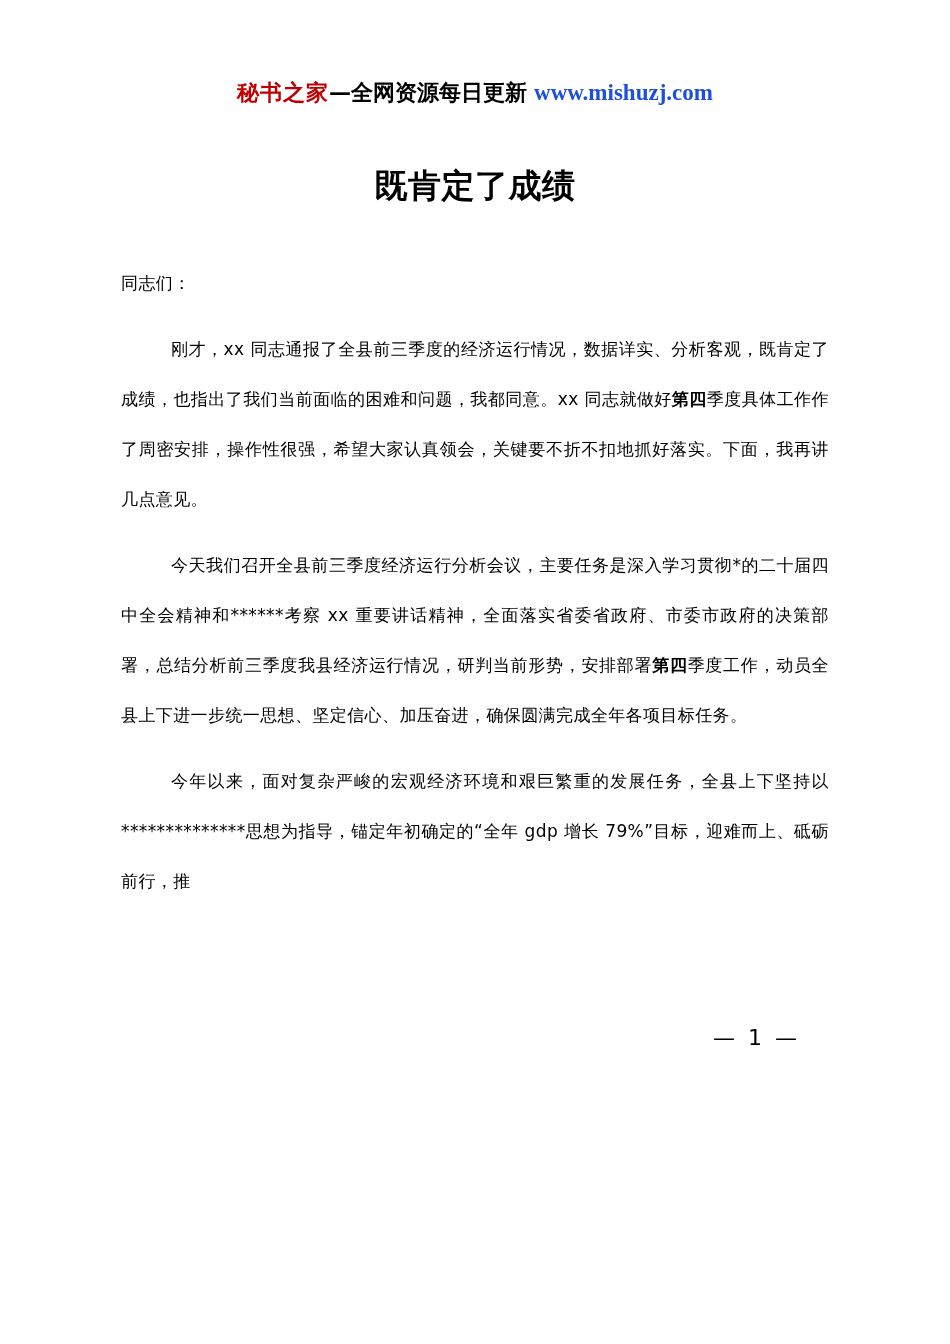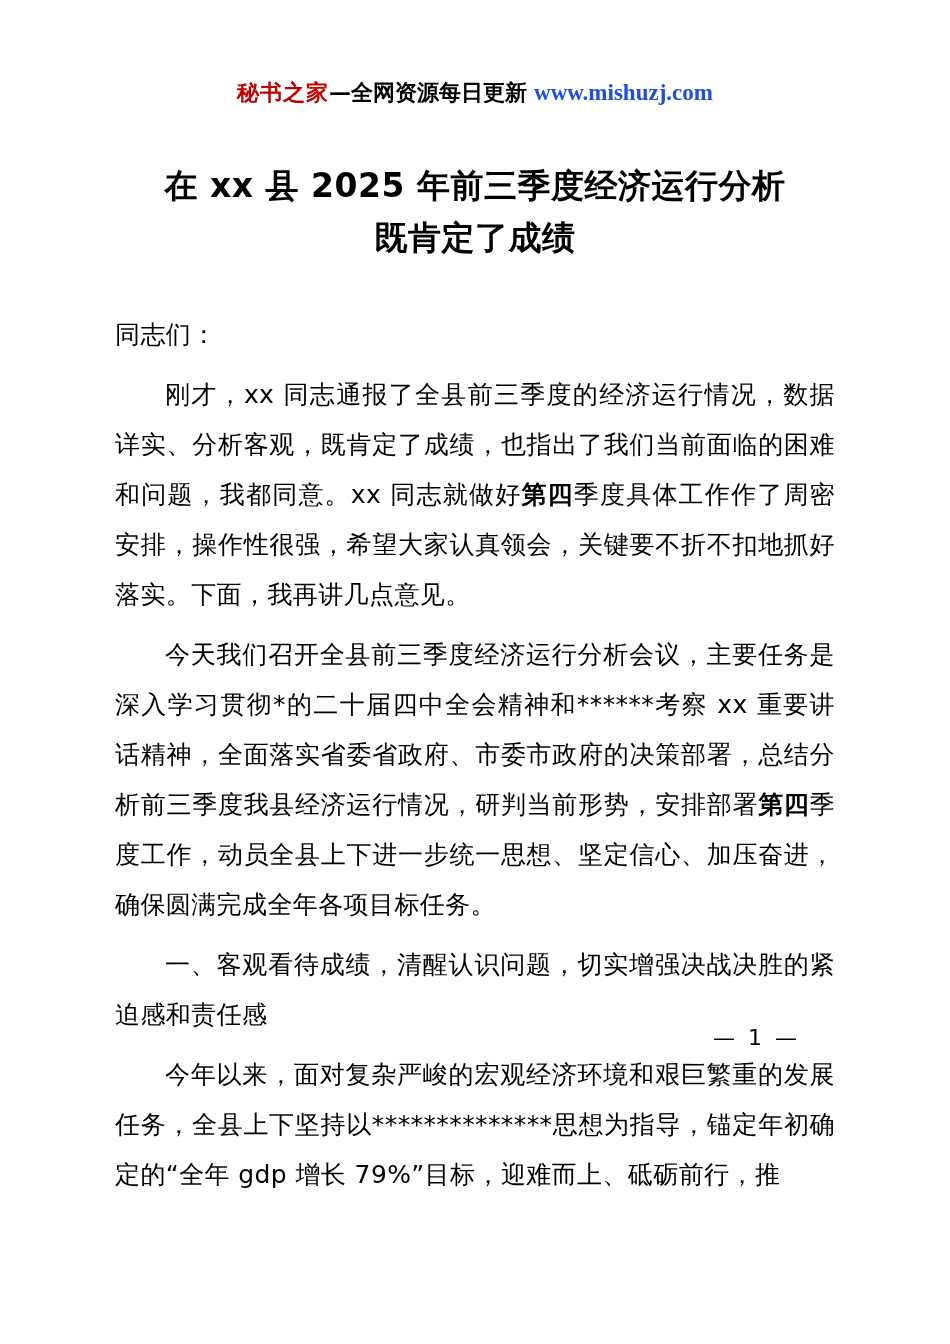--- a/index.html
+++ b/index.html
@@ -59,23 +59,23 @@
     line-height: 52px;
     letter-spacing: 0.5px;
     margin: 0 0 46px 0;
     font-family: "DejaVu Sans", "Liberation Sans", sans-serif;
   }
   .doc-title .ln {
     display: block;
   }
   
   .body-text p {
-    font-size: 25px;
+    font-size: 17px;
     line-height: 50px;
-    margin: 10px;
+    margin: 16px;
     text-align: justify;
     text-justify: inter-ideograph;
     letter-spacing: 0.4px;
     font-family: "DejaVu Sans", "Liberation Sans", sans-serif;
   }
   .indent {
     text-indent: 50px;
   }
   .bold {
     font-weight: bold;
@@ -94,33 +94,31 @@
 <body>
 
 <div class="page">
 
   <div class="header-line">
     <span class="header-brand">秘书之家</span><span class="header-sep">—</span><span class="header-tag">全网资源每日更新</span>
     <span class="header-url">www.mishuzj.com</span>
   </div>
 
   <h1 class="doc-title">
-    <span class="ln">在 xx 县 2025 年前三季度经济运行分析</span>
     <span class="ln">既肯定了成绩</span>
   </h1>
 
   <div class="body-text">
 
     <p>同志们：</p>
 
     <p class="indent"><span>刚才，xx 同志通报了全县前三季度的经济运行情况，数据详实、分析客观，既肯定了成绩，也指出了我们当前面临的困难和问题，我都同意。xx 同志就做好</span><span class="bold">第四</span><span>季度具体工作作了周密安排，操作性很强，希望大家认真领会，关键要不折不扣地抓好落实。下面，我再讲几点意见。</span></p>
 
     <p class="indent"><span>今天我们召开全县前三季度经济运行分析会议，主要任务是深入学习贯彻*的二十届四中全会精神和******考察 xx 重要讲话精神，全面落实省委省政府、市委市政府的决策部署，总结分析前三季度我县经济运行情况，研判当前形势，安排部署</span><span class="bold">第四</span><span>季度工作，动员全县上下进一步统一思想、坚定信心、加压奋进，确保圆满完成全年各项目标任务。</span></p>
 
-    <p class="indent">一、客观看待成绩，清醒认识问题，切实增强决战决胜的紧迫感和责任感</p>
 
     <p class="indent">今年以来，面对复杂严峻的宏观经济环境和艰巨繁重的发展任务，全县上下坚持以**************思想为指导，锚定年初确定的“全年 gdp 增长 79%”目标，迎难而上、砥砺前行，推</p>
 
   </div>
 
   <div class="page-number">— 1 —</div>
 
 </div>
 
 </body></html>

